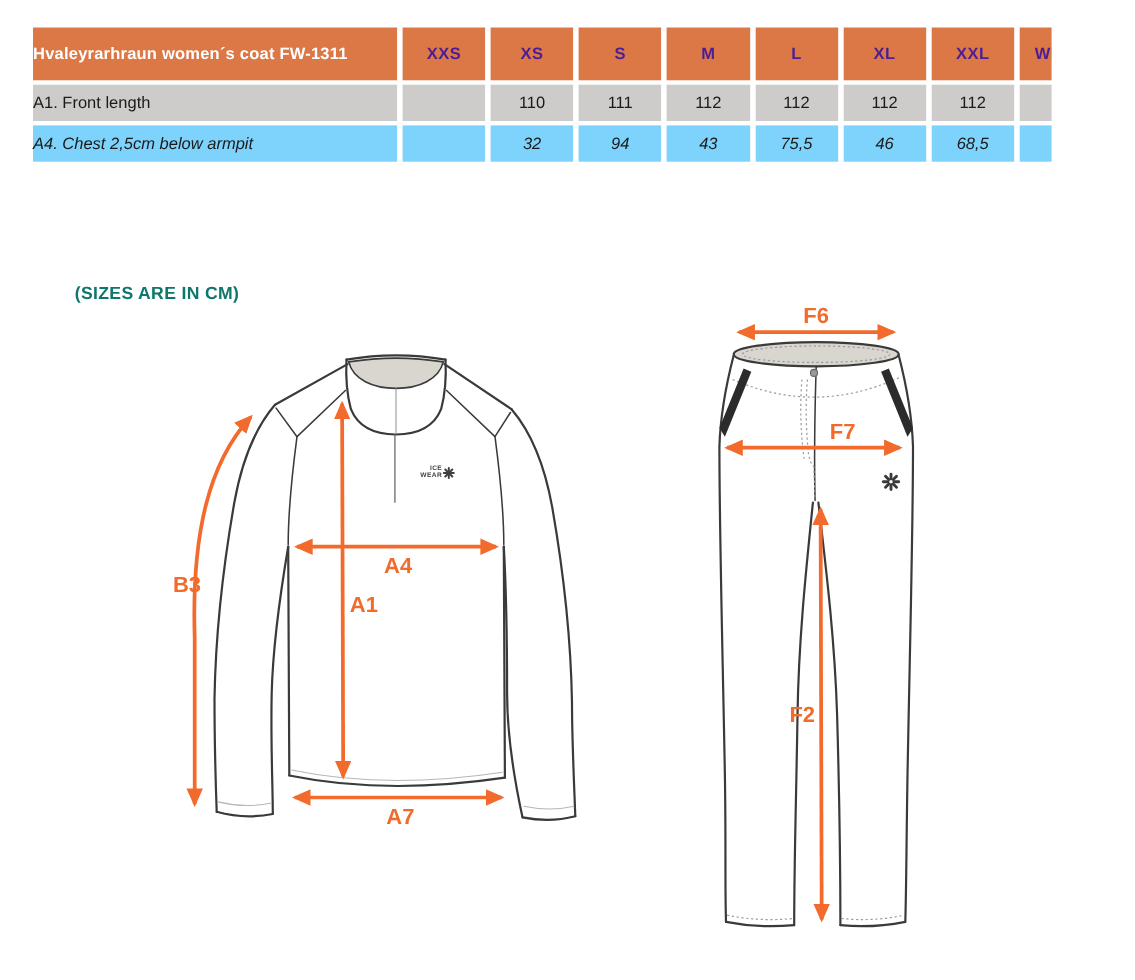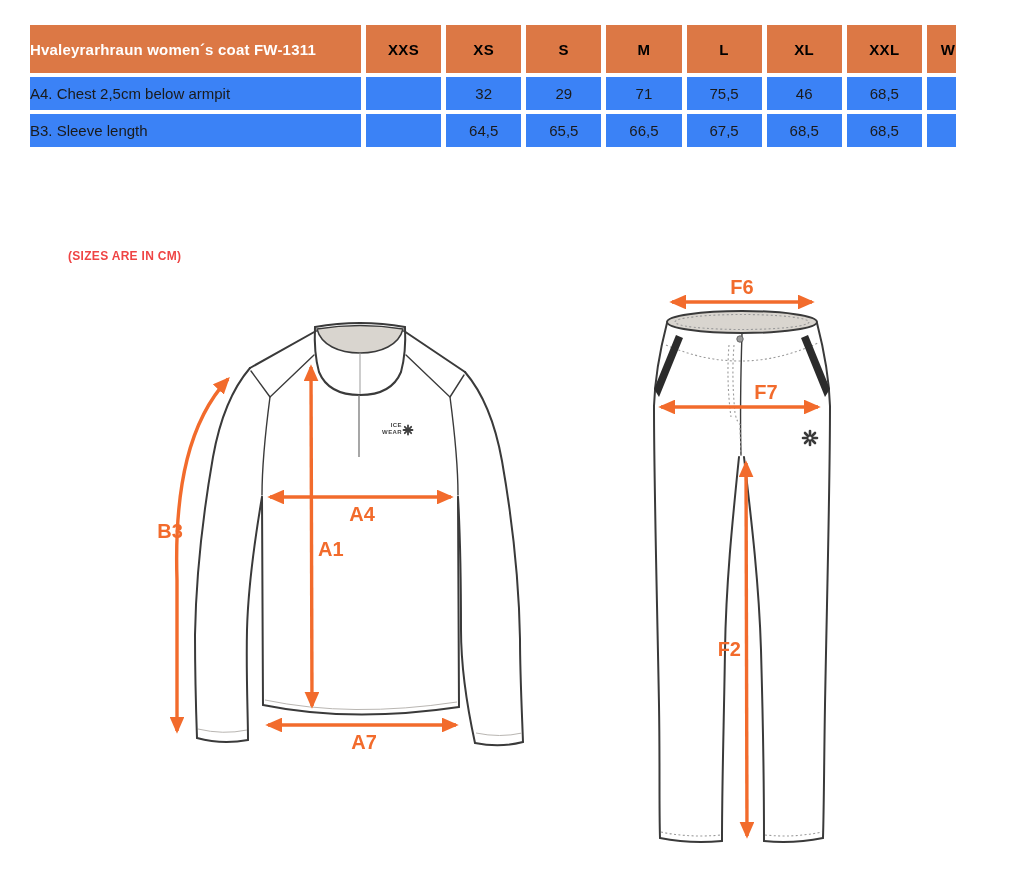--- a/index.html
+++ b/index.html
@@ -5,28 +5,28 @@
   html,body{margin:0;padding:0;background:#fff;}
   .page{position:relative;width:956px;height:891px;background:#fff;
         font-family:"Liberation Sans",sans-serif;overflow:hidden;}
 
   
   .size-table-wrap{position:absolute;left:25px;top:21px;}
   table.size-table{border-collapse:separate;border-spacing:5px 4px;table-layout:fixed;width:982px;}
   table.size-table td,table.size-table th{padding:0;vertical-align:middle;font-size:15px;}
   th.title-cell{background:#DC7845;color:#fff;height:48px;text-align:left;
                 padding-left:38px;font-weight:bold;letter-spacing:.2px;}
-  th.size-head{background:#DC7845;color:#000000;height:48px;text-align:center;
+  th.size-head{background:#DC7845;color:#4c1d95;height:48px;text-align:center;
                font-weight:bold;letter-spacing:.4px;}
   td.label-cell{text-align:left;padding-left:38px;color:#1a1a1a;height:33px;}
   td.val{text-align:center;color:#1a1a1a;height:33px;}
   tr.dark td{background:#CDCCCA;}
-  tr.light td{background:#3b82f6;}
-
-  .note{position:absolute;left:68px;top:249px;color:#ef4444;font-size:12px;
+  tr.light td{background:#7dd3fc;font-style:italic;}
+
+  .note{position:absolute;left:68px;top:259px;color:#0f766e;font-size:16px;
         font-weight:bold;letter-spacing:.3px;}
 
   
   .diagram{position:absolute;}
   .jacket-svg{left:140px;top:295px;}
   .pants-svg{left:630px;top:275px;}
   svg text.meas{font-family:"Liberation Sans",sans-serif;font-weight:bold;
                 font-size:20px;fill:#F26B2C;}
   svg text.logo-txt{font-family:"Liberation Sans",sans-serif;font-weight:bold;
                     font-size:6px;fill:#3f3f3f;letter-spacing:.4px;}
@@ -59,39 +59,39 @@
         <th class="title-cell">Hvaleyrarhraun women´s coat FW-1311</th>
         <th class="size-head">XXS</th>
         <th class="size-head">XS</th>
         <th class="size-head">S</th>
         <th class="size-head">M</th>
         <th class="size-head">L</th>
         <th class="size-head">XL</th>
         <th class="size-head">XXL</th>
         <th class="size-head">WEAR</th>
       </tr>
+      <tr class="dark">
+        <td class="label-cell">A1. Front length</td>
+        <td class="val"></td>
+        <td class="val">110</td>
+        <td class="val">111</td>
+        <td class="val">112</td>
+        <td class="val">112</td>
+        <td class="val">112</td>
+        <td class="val">112</td>
+        <td class="val"></td>
+      </tr>
       <tr class="light">
         <td class="label-cell">A4. Chest 2,5cm below armpit</td>
         <td class="val"></td>
         <td class="val">32</td>
-        <td class="val">29</td>
-        <td class="val">71</td>
+        <td class="val">94</td>
+        <td class="val">43</td>
         <td class="val">75,5</td>
         <td class="val">46</td>
-        <td class="val">68,5</td>
-        <td class="val"></td>
-      </tr>
-      <tr class="light">
-        <td class="label-cell">B3. Sleeve length</td>
-        <td class="val"></td>
-        <td class="val">64,5</td>
-        <td class="val">65,5</td>
-        <td class="val">66,5</td>
-        <td class="val">67,5</td>
-        <td class="val">68,5</td>
         <td class="val">68,5</td>
         <td class="val"></td>
       </tr>
     </tbody>
       </table>
   </div>
 
   <div class="note">(SIZES ARE IN CM)</div>
 
   <svg class="diagram jacket-svg" width="420" height="495" viewBox="0 0 420 495">

